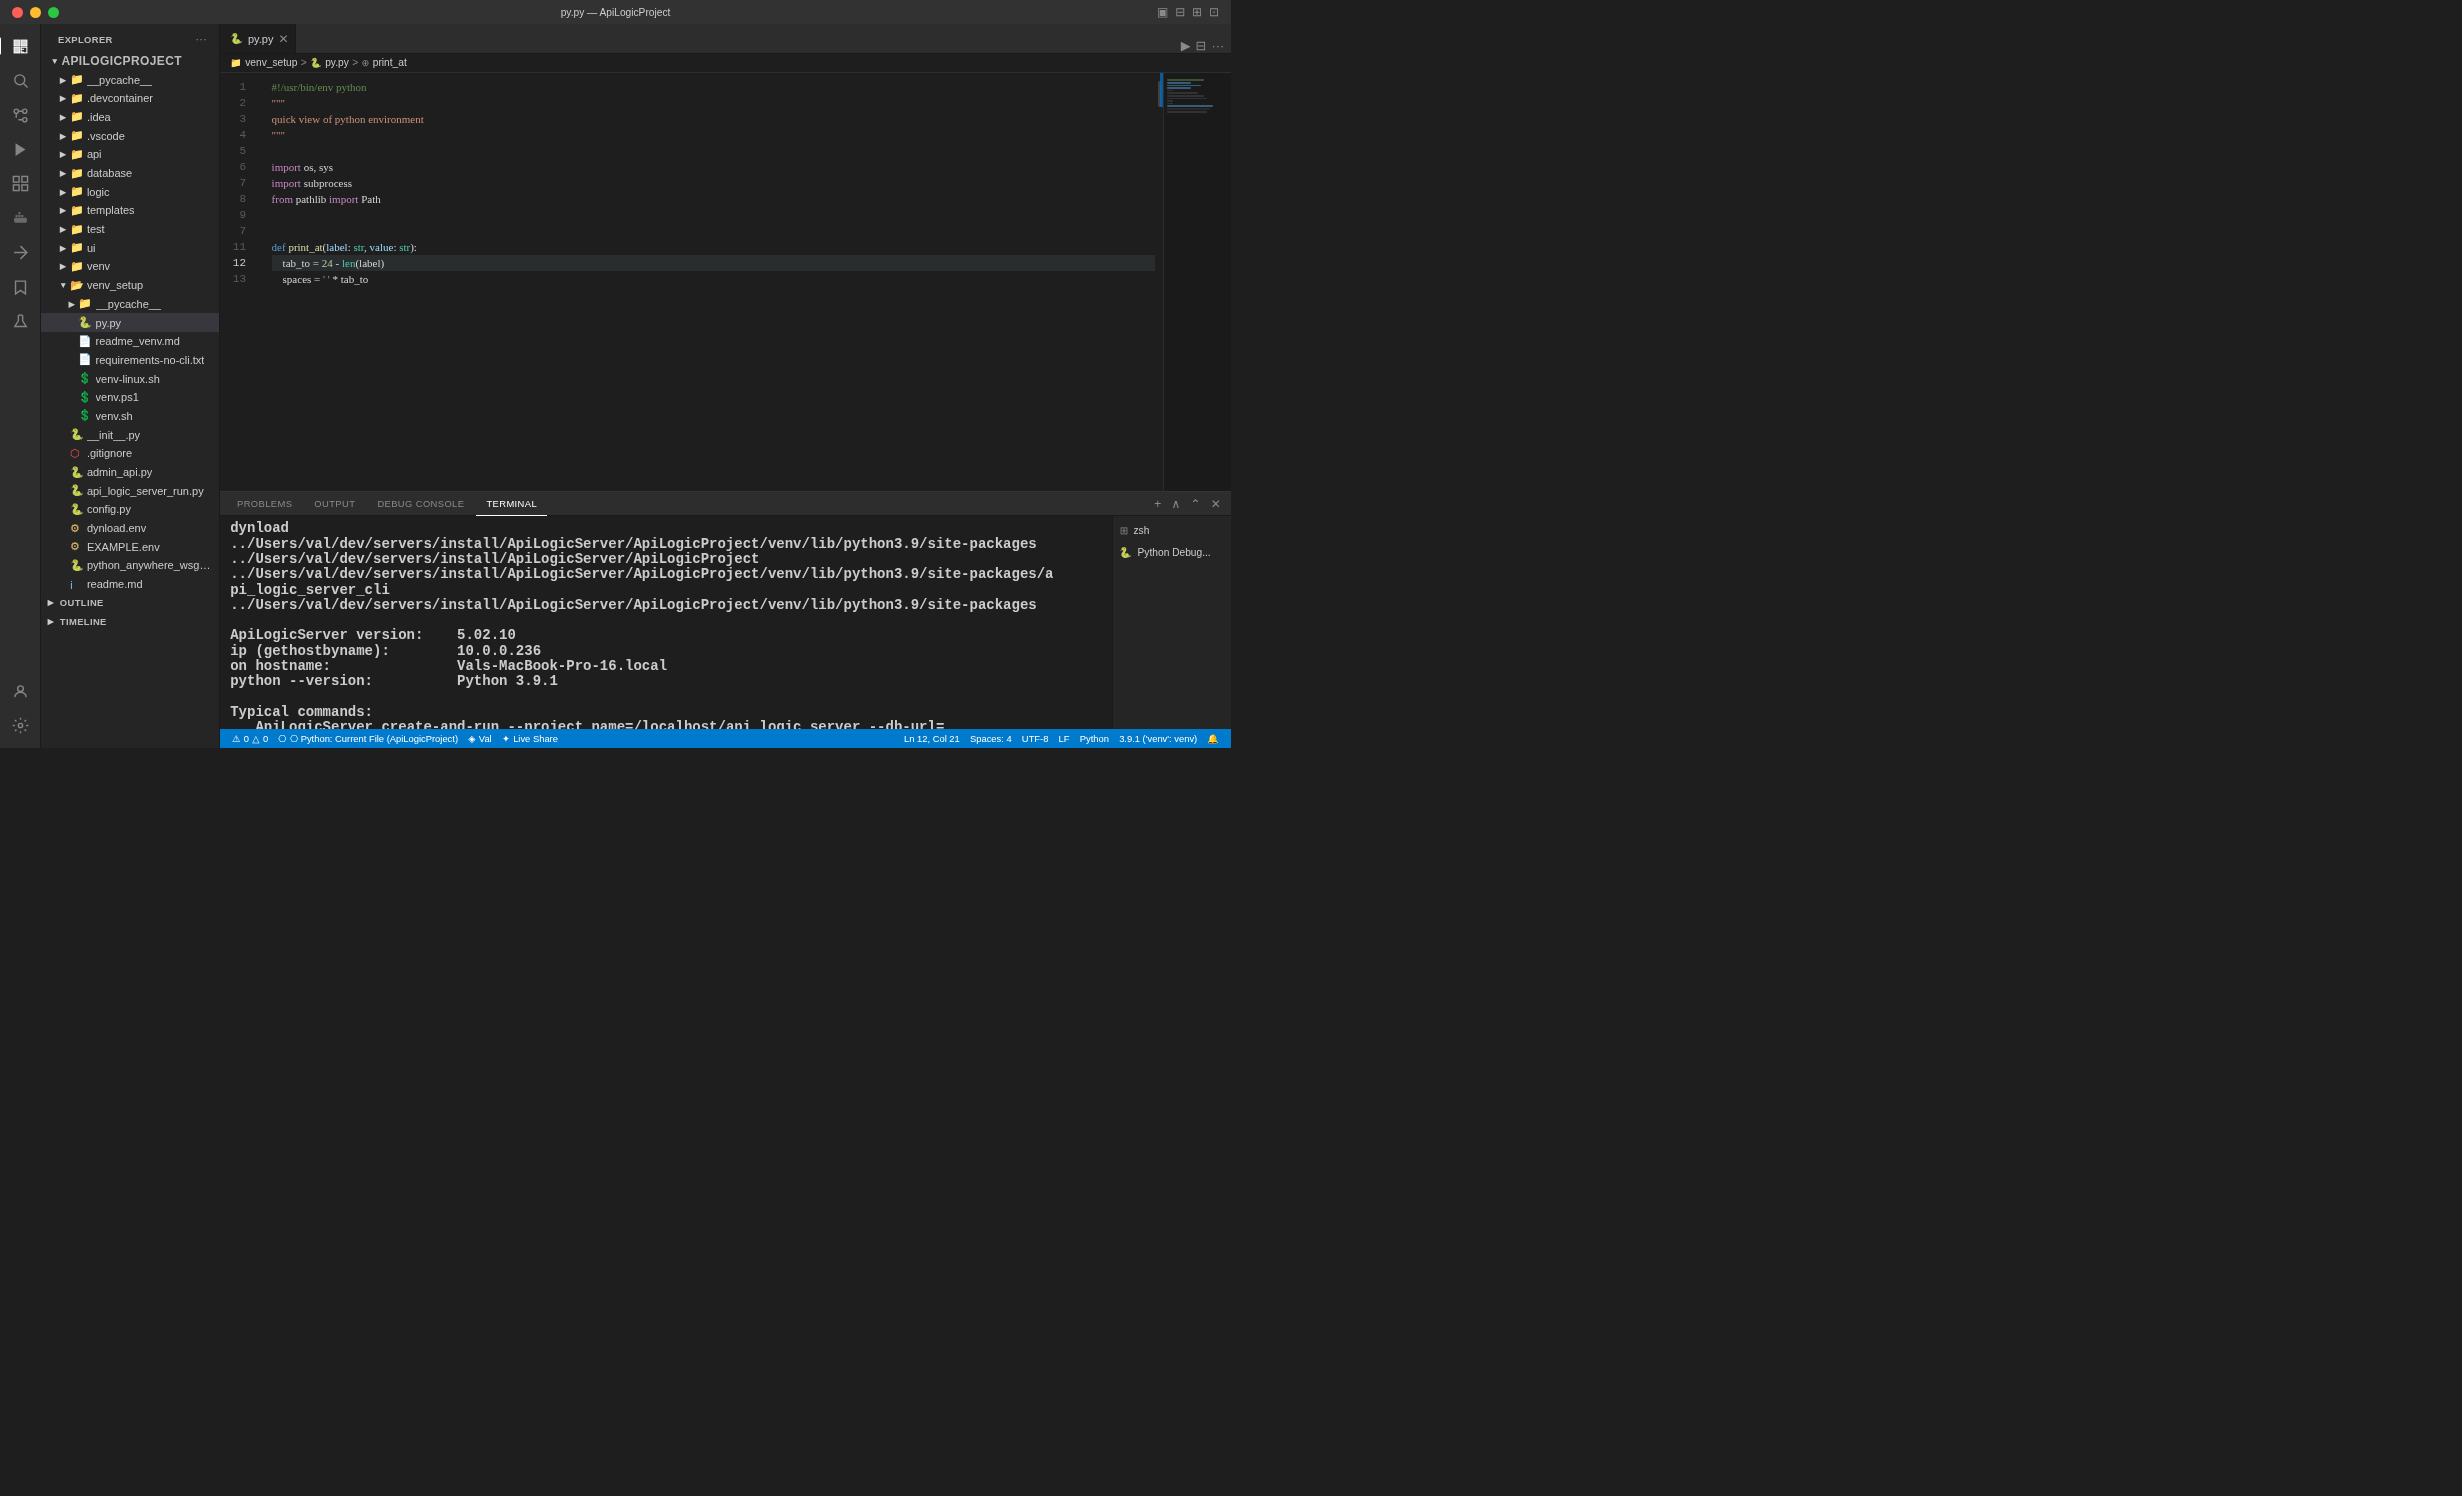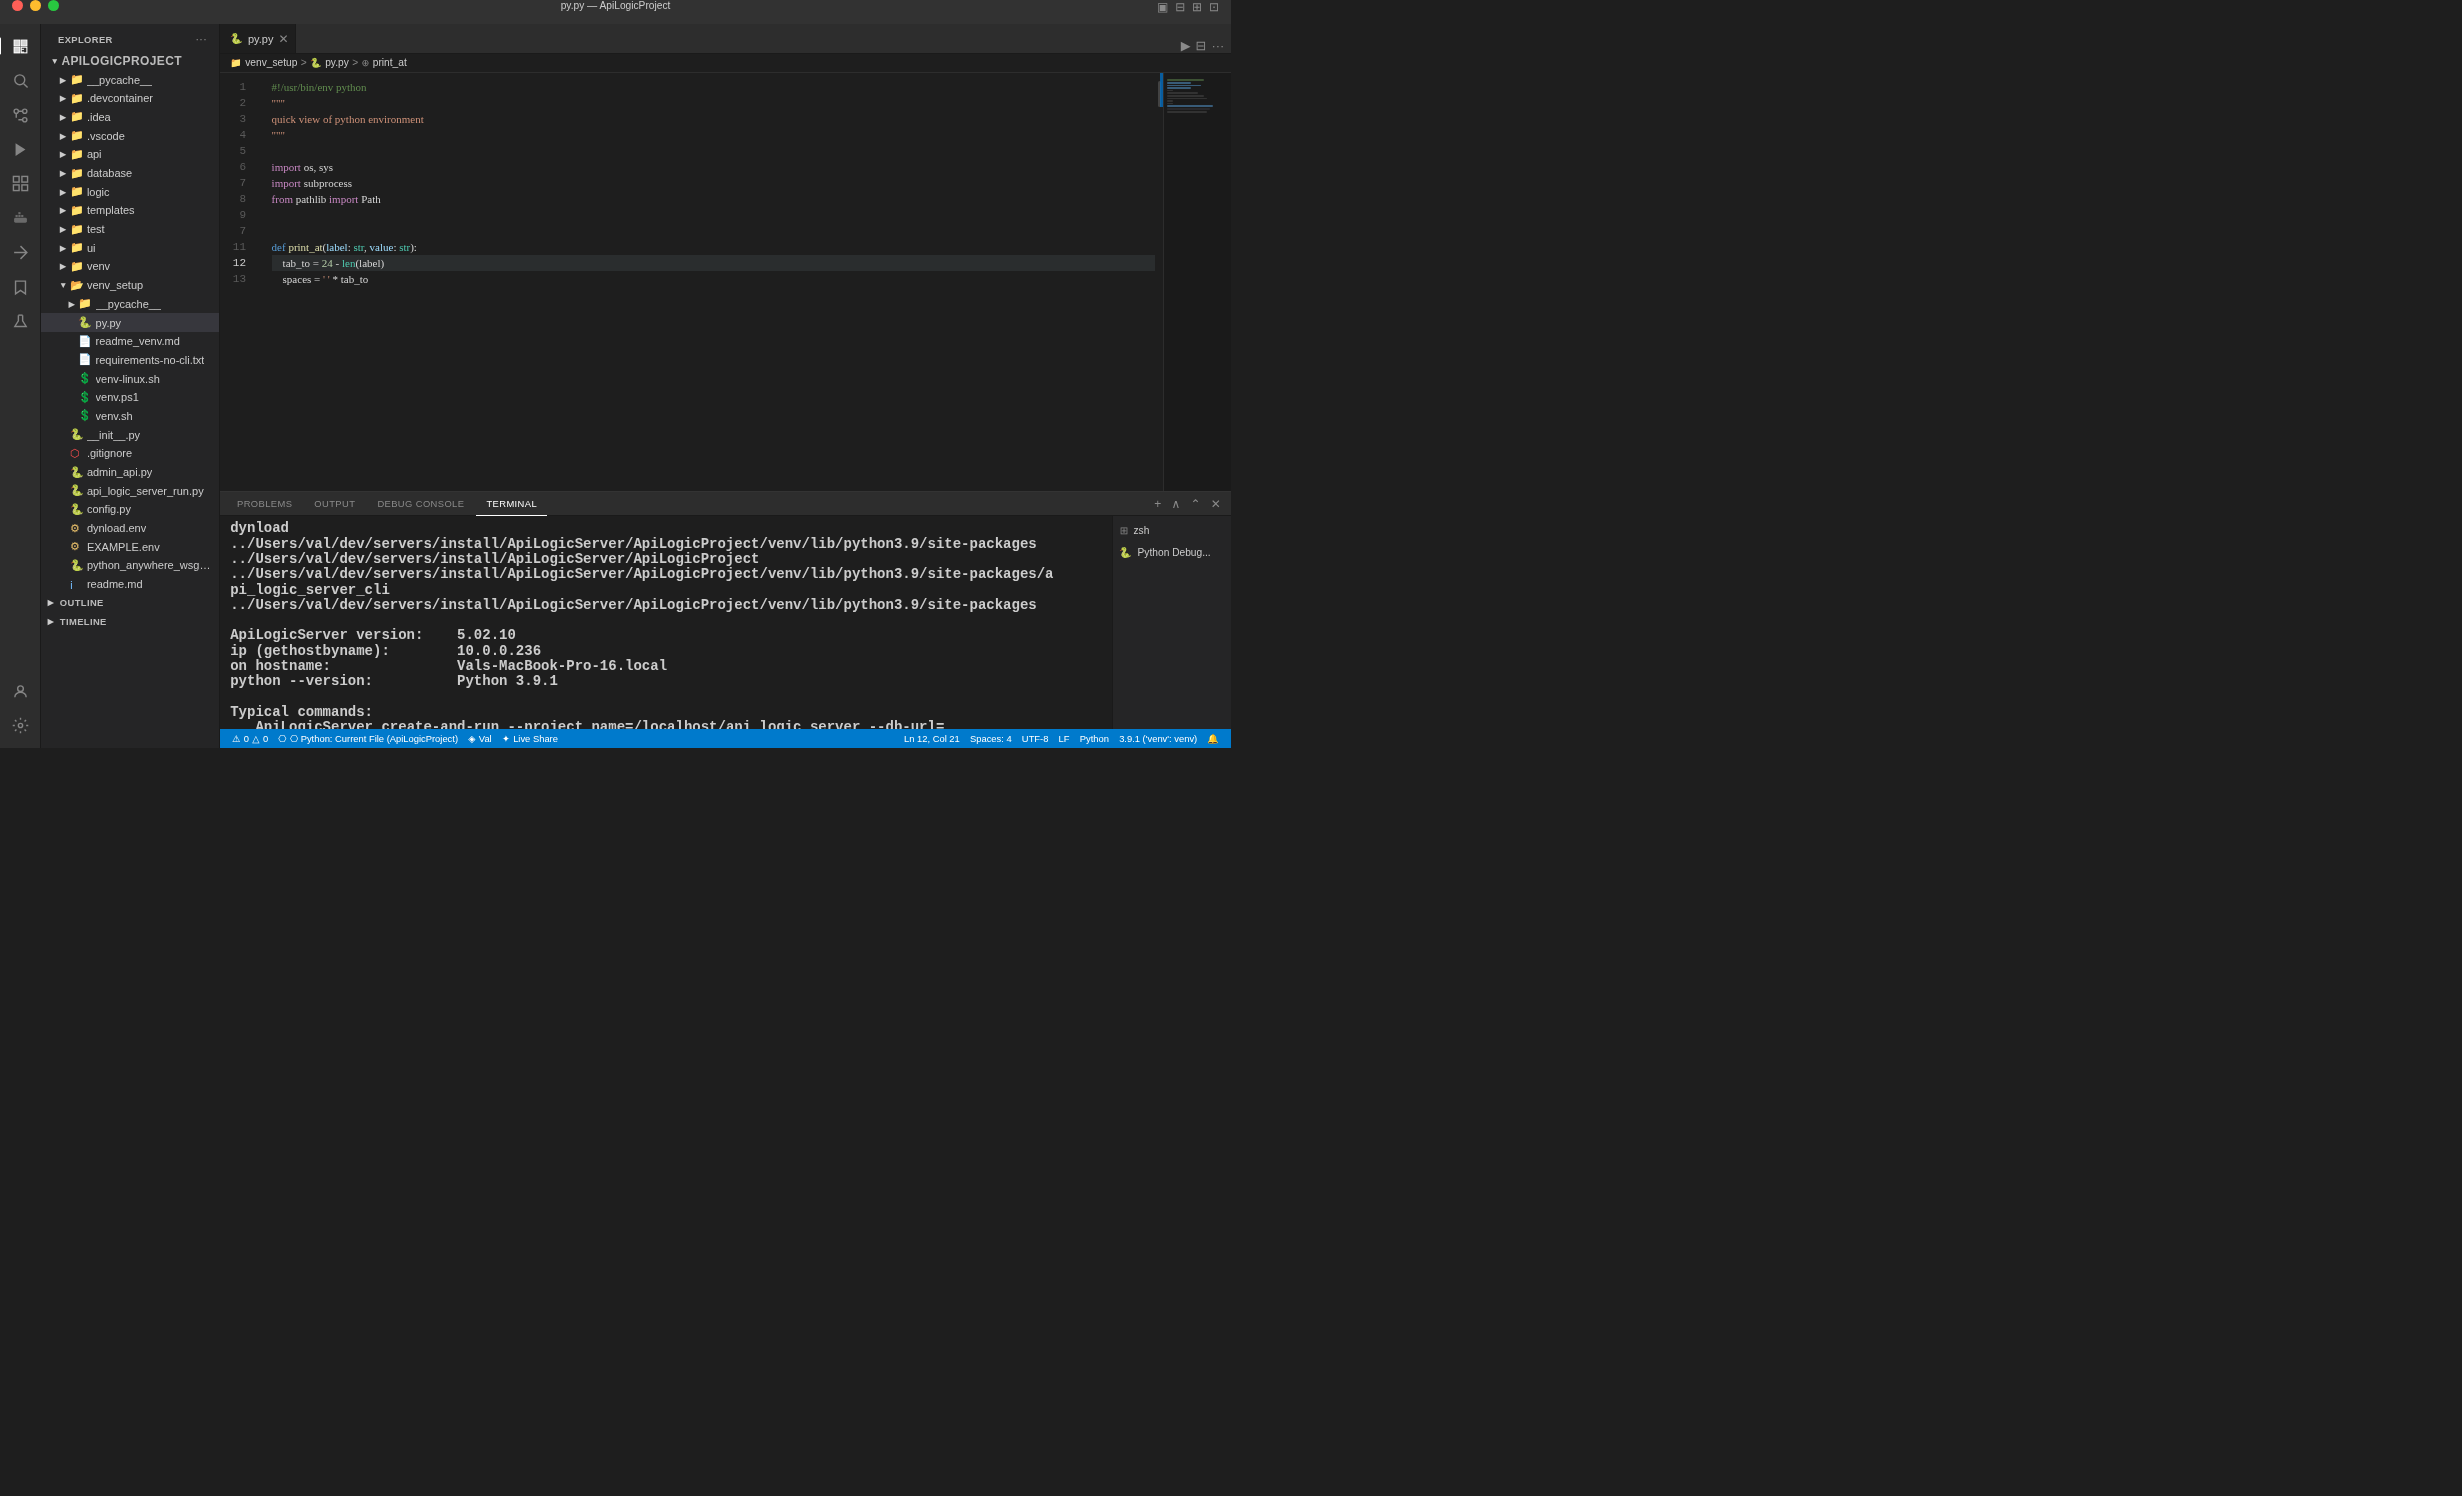--- a/index.html
+++ b/index.html
@@ -10,21 +10,21 @@
       width: 1231px;
       height: 748px;
       overflow: hidden;
       font-size: 10.2px;
     }
     
     .titlebar {
       height: 24px;
       background: #323232;
       display: flex;
-      align-items: flex-start;
+      align-items: center;
       justify-content: center;
       position: relative;
       flex-shrink: 0;
     }
     .titlebar-controls {
       position: absolute;
       left: 12px;
       display: flex;
       gap: 6.8px;
       align-items: center;

